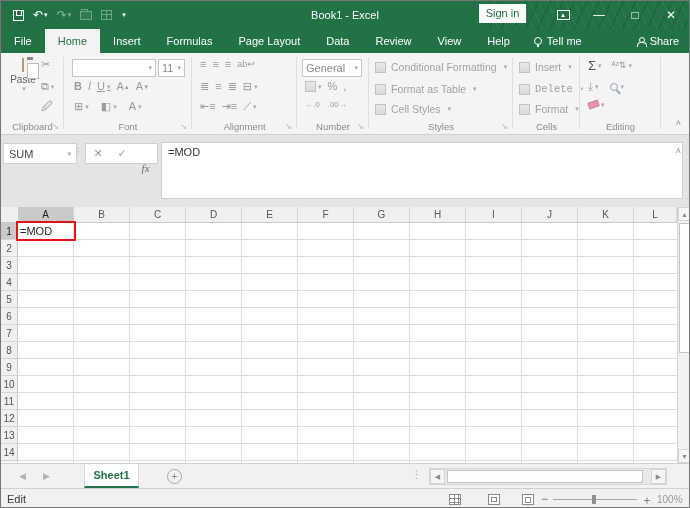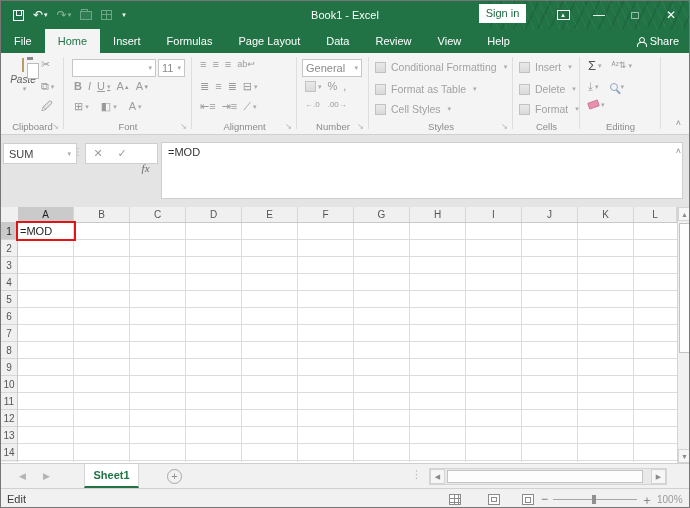--- a/index.html
+++ b/index.html
@@ -54,21 +54,21 @@
   .group { position:absolute; top:0; height:82px; }
   .group::after { content:""; position:absolute; right:0; top:4px; bottom:6px; width:1px; background:#dedede; }
   .glabel { position:absolute; bottom:3px; left:0; right:0; text-align:center; font-size:9.5px; color:#8b8b8b; }
   .launcher { position:absolute; bottom:4px; right:5px; font-size:8px; color:#b0b0b0; cursor:default; }
   .rrow { position:absolute; left:6px; display:flex; align-items:center; gap:6px; }
   .r1 { top:6px; } .r2 { top:28px; } .r3 { top:48px; }
   .gi { color:#9b9b9b; font-size:11px; line-height:1; cursor:default; display:inline-flex; align-items:center; }
   .da { color:#ababab; font-size:7px; margin-left:2px; }
   .combo { background:#fff; border:1px solid #c6c6c6; height:18px; display:flex; align-items:center;
            justify-content:space-between; padding:0 3px; color:#8a8a8a; font-size:11px; cursor:default; }
-  .paste { position:absolute; left:6px; top:6px; width:32px; height:66px; text-align:center; cursor:default;font-style:italic; }
+  .paste { position:absolute; left:6px; top:6px; width:32px; height:66px; text-align:center; cursor:default; }
   .ic-clipboard { width:16px; height:20px; background:#dcb97e; border:1px solid #b99d66; margin:0 auto; position:relative; }
   .ic-clipboard::before { content:""; position:absolute; left:4px; top:-2px; width:6px; height:3px; background:#8a8a8a; }
   .ic-clipboard::after { content:""; position:absolute; left:4px; top:4px; width:10px; height:14px; background:#fff; border:1px solid #bbb; }
   .paste .plabel { color:#5f5f5f; font-size:10px; margin-top:3px; }
   .styrow { position:absolute; left:6px; display:flex; align-items:center; gap:5px; color:#a2a2a2; font-size:10.5px; cursor:default; white-space:nowrap; }
   .sq { width:11px; height:11px; border:1px solid #c2c2c2; background:linear-gradient(#e9e9e9,#dadada); }
   .mag { width:8px; height:8px; border:1.5px solid #8fa6c4; border-radius:50%; position:relative; }
   .mag::after { content:""; position:absolute; right:-4px; bottom:-3px; width:5px; height:1.5px; background:#8fa6c4; transform:rotate(45deg); }
   .eraser { width:11px; height:7px; background:#e893ab; border:1px solid #c97890; transform:rotate(-20deg); border-radius:1px; }
   .collapse { position:absolute; right:8px; bottom:6px; color:#8d8d8d; font-size:9px; cursor:default; }
@@ -180,20 +180,24 @@
   <div class="tabsbar">
     <span class="tab">File</span>
     <span class="tab active">Home</span>
     <span class="tab">Insert</span>
     <span class="tab">Formulas</span>
     <span class="tab">Page Layout</span>
     <span class="tab">Data</span>
     <span class="tab">Review</span>
     <span class="tab">View</span>
     <span class="tab">Help</span>
+    <span class="tellme">
+      <span class="bulb"></span>
+      <span>Tell me</span>
+    </span>
   </div>
   <div class="share">
     <span class="person"></span>
     <span>Share</span>
   </div>
 
   <div class="ribbon">
 
     <div class="group" style="left:0;width:63px;">
       <div class="paste">
@@ -304,21 +308,21 @@
       <div class="glabel">Styles</div>
       <span class="launcher">↘</span>
     </div>
 
     <div class="group" style="left:512px;width:67px;">
       <div class="styrow" style="top:8px;">
         <span class="sq"></span>
         <span>Insert</span>
           <span class="da">▾</span>
       </div>
-      <div class="styrow" style="top:30px;">
+      <div class="styrow" style="top:30px;font-family:Liberation Mono, monospace;">
         <span class="sq"></span>
         <span>Delete</span>
           <span class="da">▾</span>
       </div>
       <div class="styrow" style="top:50px;">
         <span class="sq"></span>
         <span>Format</span>
           <span class="da">▾</span>
       </div>
       <div class="glabel">Cells</div>

